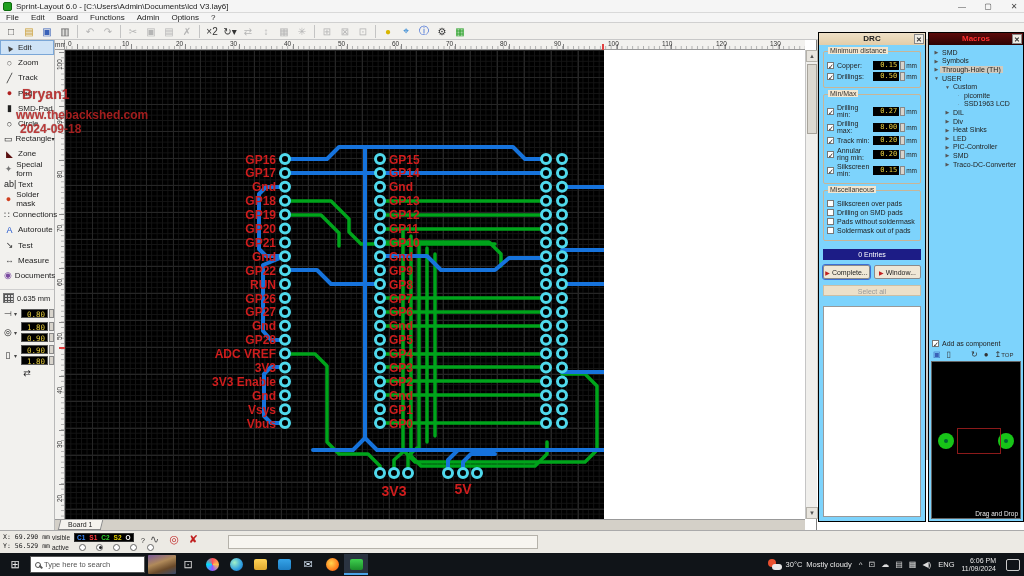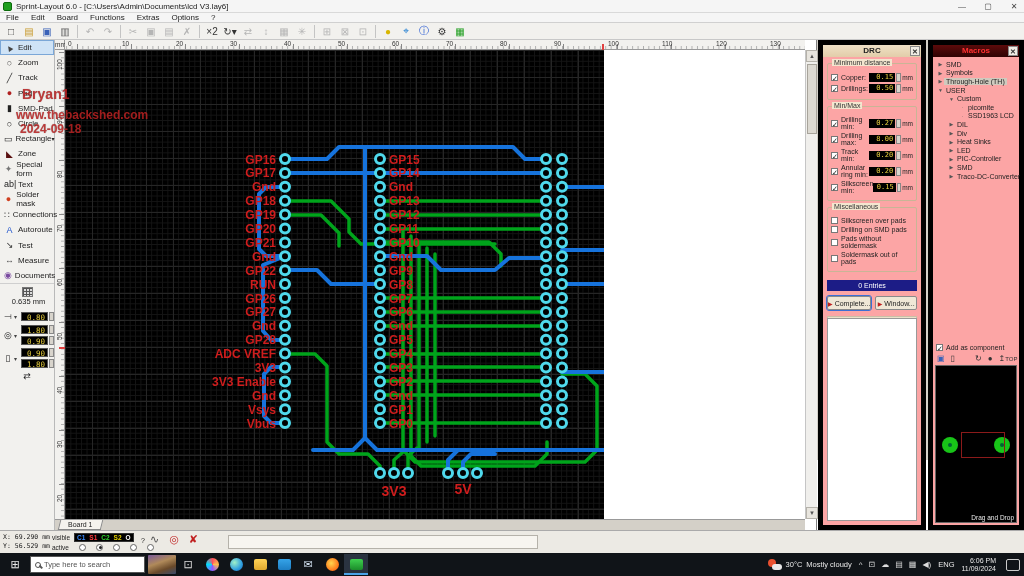--- a/index.html
+++ b/index.html
@@ -21,21 +21,21 @@
   #toolbar { position:absolute; left:0; top:23px; width:1024px; height:17px; background:#f2f1ee; border-bottom:1px solid #c8c8c8; display:flex; align-items:center; padding-left:2px; }
   .tb-btn { width:18px; height:15px; display:flex; align-items:center; justify-content:center; font-size:10px; border:1px solid transparent; border-radius:2px; }
   .tb-btn.dis { color:#b5b5b5 !important; }
   .tb-sep { width:1px; height:13px; background:#c4c4c4; margin:0 3px; }
 
   
   #toolpanel { position:absolute; left:0; top:40px; width:55px; height:490px; background:#f2f1ee; border-right:1px solid #b9b9b9; z-index:2; }
   .tool-row { display:flex; align-items:center; height:15.2px; padding-left:3px; font-size:8px; color:#222; border:1px solid transparent; }
   .tool-row .ticon { width:11px; text-align:center; margin-right:3px; font-size:9px; }
   .tool-row.sel { background:#cfe3f6; border:1px solid #7ba7d7; }
-  #grid-row { display:flex; align-items:center; border-top:1px solid #cfcfcf; padding:3px 0 2px 3px; font-size:7.5px; color:#222;flex-direction:column; }
+  #grid-row { display:flex; align-items:center; margin-top:6px; border-top:1px solid #cfcfcf; padding:3px 0 2px 3px; font-size:7.5px; color:#222; }
   #grid-row .gicon { width:11px; height:10px; margin-right:3px; background:
      linear-gradient(#555 1px,transparent 1px) 0 0/3px 3px,
      linear-gradient(90deg,#555 1px,transparent 1px) 0 0/3px 3px,#dcdcdc; border:1px solid #777; }
   .wc-group { display:flex; align-items:center; margin:3px 0 0 2px; }
   .wc-icon { width:12px; font-size:9px; text-align:center; color:#222; }
   .wc-drop { font-size:6px; color:#444; width:7px; }
   .val-stack { display:flex; flex-direction:column; gap:2px; }
   .val-box { display:flex; align-items:center; }
   .val-box .vb { width:27px; height:9px; background:#000; color:#e8cf3f; font-family:"DejaVu Sans Mono",monospace; font-size:7.5px; text-align:right; padding-right:2px; line-height:9px; border:1px solid #555; }
   .val-box .spin { width:5px; height:9px; background:#d8d4cc; border:1px solid #888; margin-left:1px; }
@@ -65,21 +65,21 @@
   .scroll-btn { position:absolute; left:0; width:12px; height:12px; background:#e8e5de; border:1px solid #b5b2aa; font-size:6px; color:#555; text-align:center; line-height:11px; }
   #vthumb { position:absolute; left:1px; top:14px; width:10px; height:70px; background:#dcd9d1; border:1px solid #a8a49b; }
   #canvas-bottom { position:absolute; left:0; top:479px; width:750px; height:11px; background:#d4d0c8; border-top:1px solid #999; }
   #board-tab { position:absolute; left:4px; top:0px; height:10px; padding:0 8px; background:#f5f3ee; border:1px solid #888; border-top:none; transform:skewX(-14deg); font-size:7px; color:#222; line-height:10px; }
   #board-tab span { display:inline-block; transform:skewX(14deg); }
 
   
   .silk { position:absolute; color:rgba(195,35,35,0.82); font-weight:bold; z-index:3; pointer-events:none; text-shadow:0 0 1px rgba(0,0,0,0.4); }
 
   
-  .panel { position:absolute; top:40px; height:490px; background:#fca5a5; border:5px solid #000000; font-size:7.5px; color:#222; }
+  .panel { position:absolute; top:32px; height:490px; background:#7dd3fc; border:1px solid #000000; font-size:7.5px; color:#222; }
   #drc-panel { left:818px; width:108px; }
   #macros-panel { left:928px; width:96px; }
   .panel-title { height:12px; text-align:center; font-weight:bold; font-size:8px; line-height:12px; position:relative; }
   #drc-panel .panel-title { background:linear-gradient(#efe0c6,#e2cda9); color:#222; }
   #macros-panel .panel-title { background:linear-gradient(#5c0b0b,#2e0303); color:#ff3030; }
   .panel-close { position:absolute; right:1px; top:1px; width:10px; height:10px; background:#efece4; border:1px solid #888; font-size:7px; line-height:9px; text-align:center; color:#333; }
   .groupbox { margin:6px 4px 0 4px; border:1px solid #c9b596; border-radius:2px; padding:7px 3px 4px 3px; position:relative; }
   .groupbox .gb-label { position:absolute; top:-5px; left:4px; background:#f3e6cf; padding:0 2px; font-size:7px; color:#333; }
   .drc-row { display:flex; align-items:center; margin:2px 0; }
   .cbox { width:7px; height:7px; border:1px solid #777; background:#fff; margin-right:3px; flex:none; font-size:7px; line-height:7px; text-align:center; color:#222; }
@@ -157,21 +157,21 @@
       <div class="win-btn">▢</div>
       <div class="win-btn">✕</div>
     </div>
   </div>
 
   <div id="menubar">
       <div class="menu-item">File</div>
       <div class="menu-item">Edit</div>
       <div class="menu-item">Board</div>
       <div class="menu-item">Functions</div>
-      <div class="menu-item">Extras</div>
+      <div class="menu-item">Admin</div>
       <div class="menu-item">Options</div>
       <div class="menu-item">?</div>
     </div>
 
   <div id="toolbar">
       <div class="tb-btn" style="color: rgb(68, 68, 68);">□</div>
       <div class="tb-btn" style="color: rgb(200, 155, 46);">▤</div>
       <div class="tb-btn" style="color: rgb(58, 98, 184);">▣</div>
       <div class="tb-btn" style="color: rgb(102, 102, 102);">▥</div>
       <div class="tb-sep"></div>

